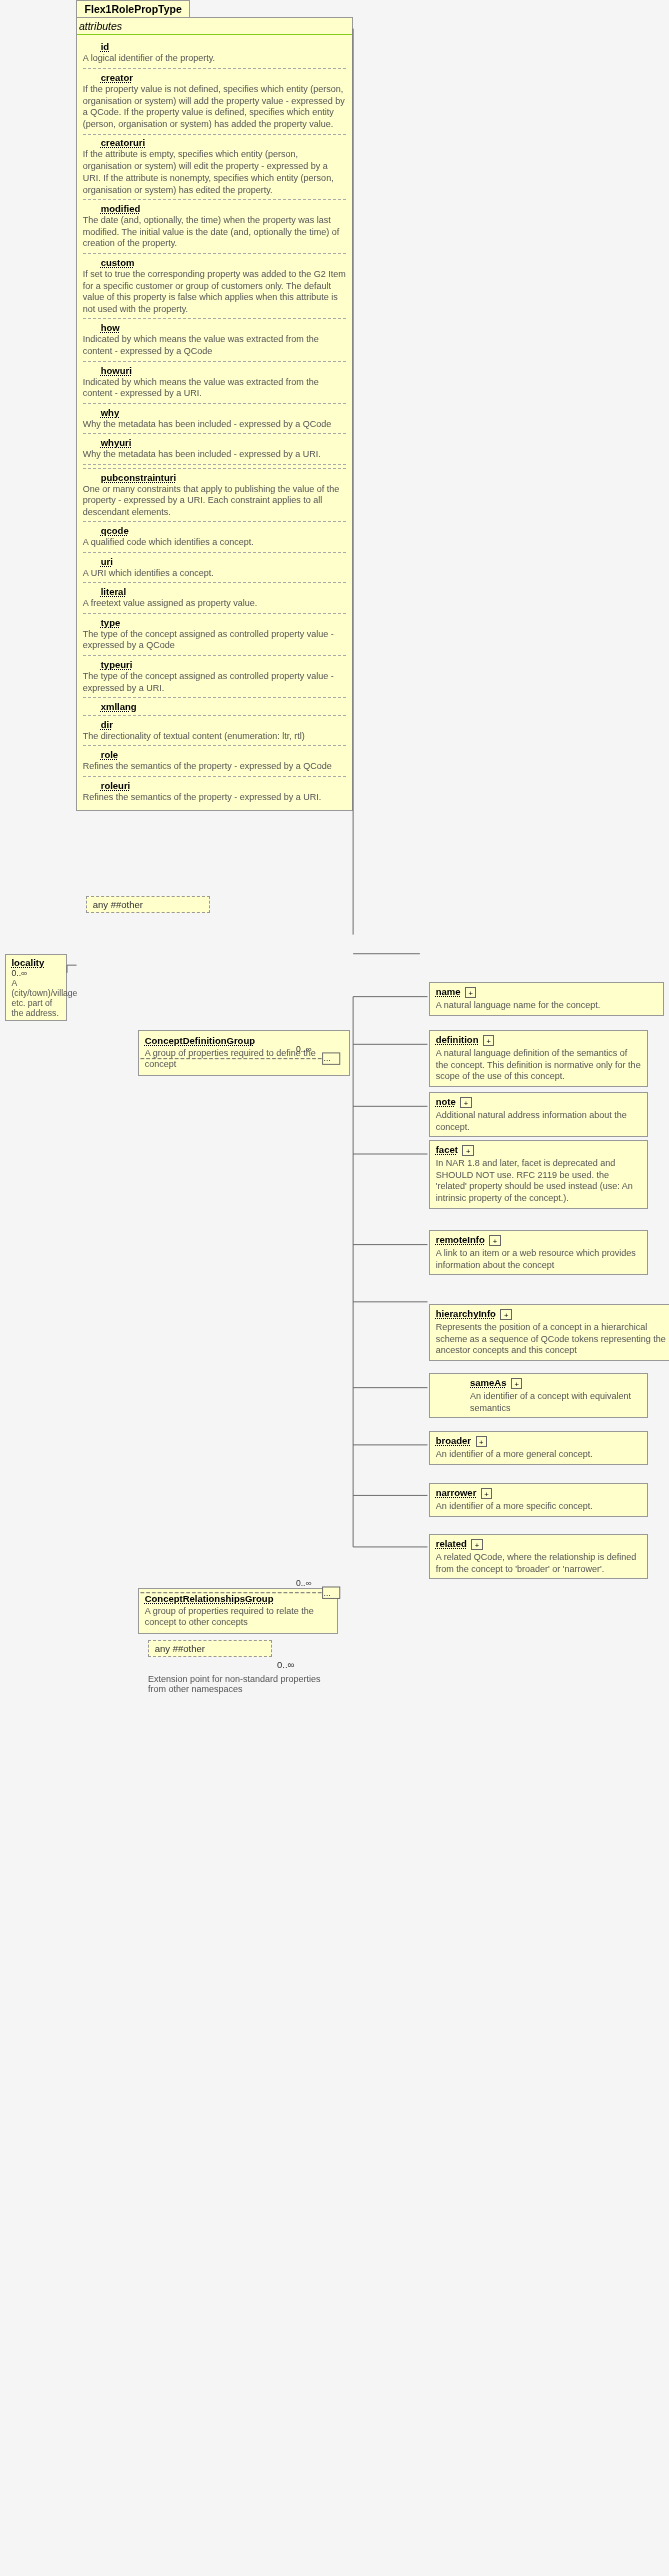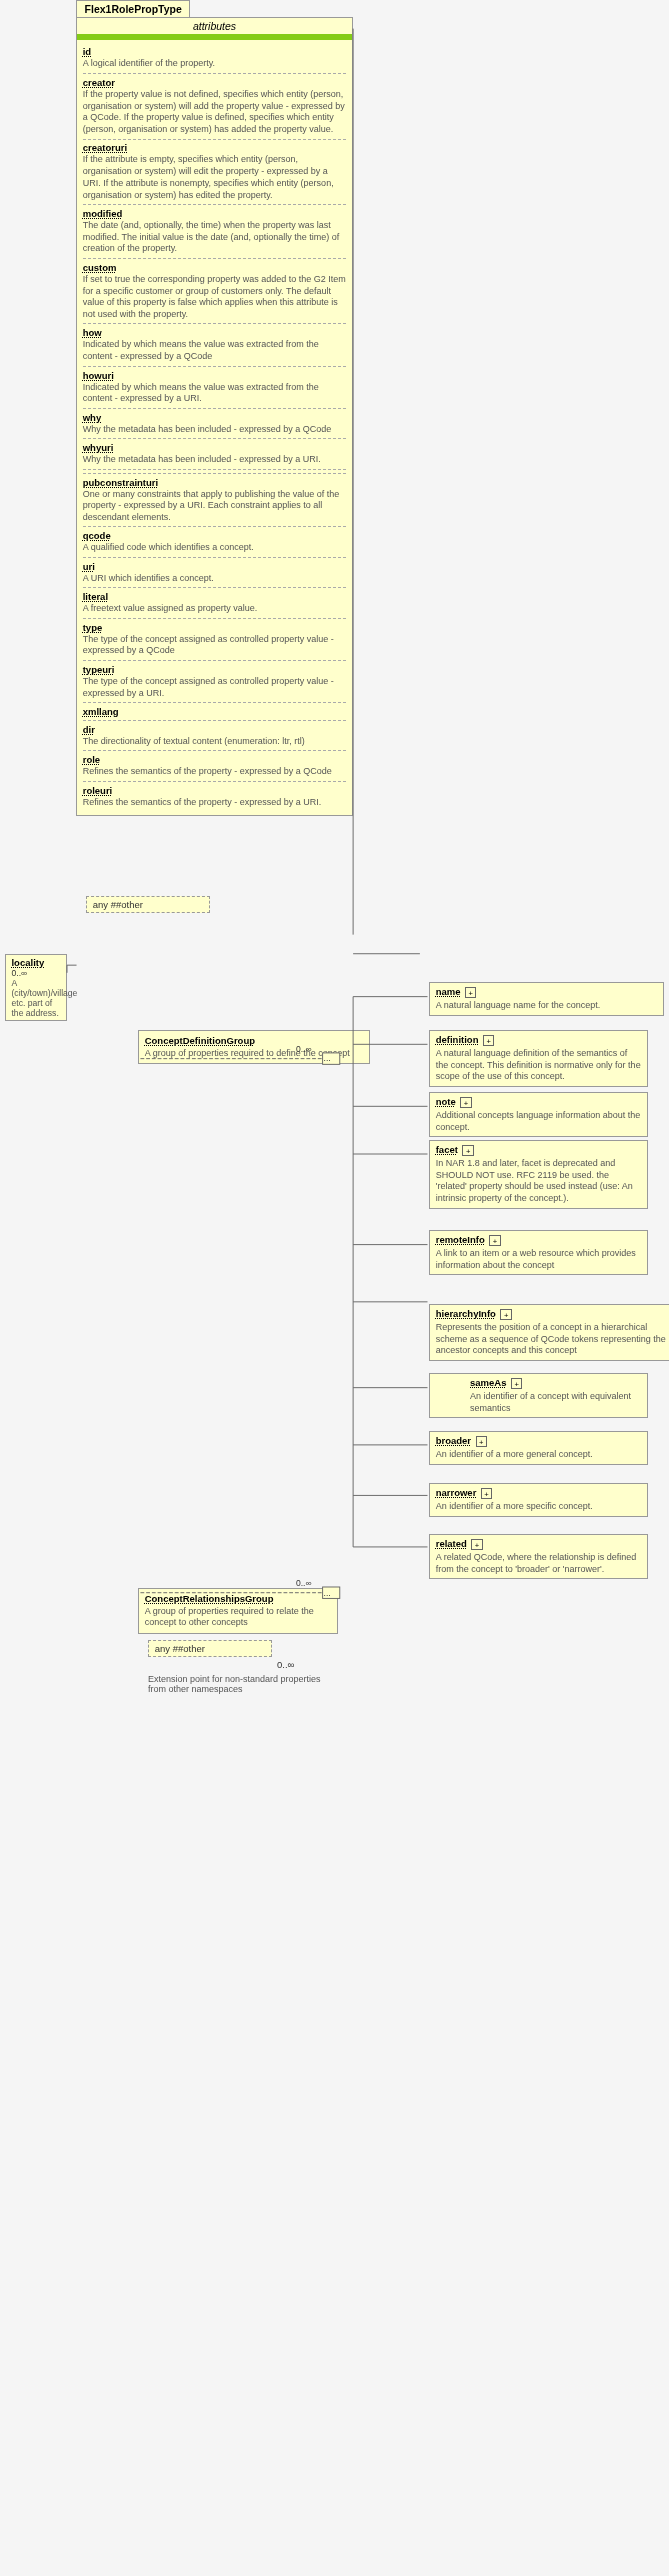--- a/index.html
+++ b/index.html
@@ -33,42 +33,42 @@
     
     .attributes-box {
       position: absolute;
       top: 17px; left: 76px;
       width: 277px;
       background: #ffffcc;
       border: 1px solid #999;
     }
 
     .attributes-header {
-      text-align: center;
       font-style: italic;
-      border-bottom: 6px solid #84cc16;
+      border-bottom: 1px solid #84cc16;
       padding: 1.9px;
       background: #ffffcc;
       font-size: 10.5px;
     }
 
     .attributes-inner {
       padding: 3.8px 5.7px;
     }
 
     .attr-item {
       margin: 2.9px 0;
       font-size: 9.5px;
       color: #333;
     }
 
     .attr-name {
       font-weight: bold;
       color: #000;
       text-decoration: underline dotted;
+      margin-left: 18px;
     }
 
     .attr-desc {
       color: #555;
       font-size: 9px;
       line-height: 1.3;
       margin-top: 1px;
     }
 
     .attr-separator {
@@ -287,21 +287,21 @@
   <div class="any-box" style="top:896px; left:86px; width:124px;">
     <span>any ##other</span>
   </div>
 
   <div class="locality-box" style="top:954px; left:4.8px;">
     <div class="locality-title">locality</div>
     <div style="font-size:8.6px; color:#333;">0..∞</div>
     <div class="locality-desc">A (city/town)/village etc. part of the address.</div>
   </div>
 
-  <div class="group-box" style="top:1030px; left:138px; width:232px;">
+  <div class="group-box" style="top:1030px; left:138px; width:212px;">
     <div class="group-title">ConceptDefinitionGroup</div>
     <div class="group-desc">A group of properties required to define the concept</div>
   </div>
 
   <div class="group-box" style="top:1564px; left:138px; width:200px;margin-top:24px;">
     <div class="group-title">ConceptRelationshipsGroup</div>
     <div class="group-desc">A group of properties required to relate the concept to other concepts</div>
   </div>
 
   <div class="any-box" style="top:1640px; left:148px; width:124px;">
@@ -361,21 +361,21 @@
     <div class="box-desc">A natural language name for the concept.</div>
   </div>
       <div class="right-box" style="position: absolute; top: 1030px; left: 429px; width: 219px;">
     <span class="box-title">definition</span>
     <span class="box-icon">+</span>
     <div class="box-desc">A natural language definition of the semantics of the concept. This definition is normative only for the scope of the use of this concept.</div>
   </div>
       <div class="right-box" style="position: absolute; top: 1092px; left: 429px; width: 219px;">
     <span class="box-title">note</span>
     <span class="box-icon">+</span>
-    <div class="box-desc">Additional concepts language information about the concept.</div>
+    <div class="box-desc">Additional natural address information about the concept.</div>
   </div>
       <div class="right-box" style="position: absolute; top: 1140px; left: 429px; width: 219px;">
     <span class="box-title">facet</span>
     <span class="box-icon">+</span>
     <div class="box-desc">In NAR 1.8 and later, facet is deprecated and SHOULD NOT use. RFC 2119 be used. the 'related' property should be used instead (use: An intrinsic property of the concept.).</div>
   </div>
       <div class="right-box" style="position: absolute; top: 1230px; left: 429px; width: 219px;">
     <span class="box-title">remoteInfo</span>
     <span class="box-icon">+</span>
     <div class="box-desc">A link to an item or a web resource which provides information about the concept</div>

